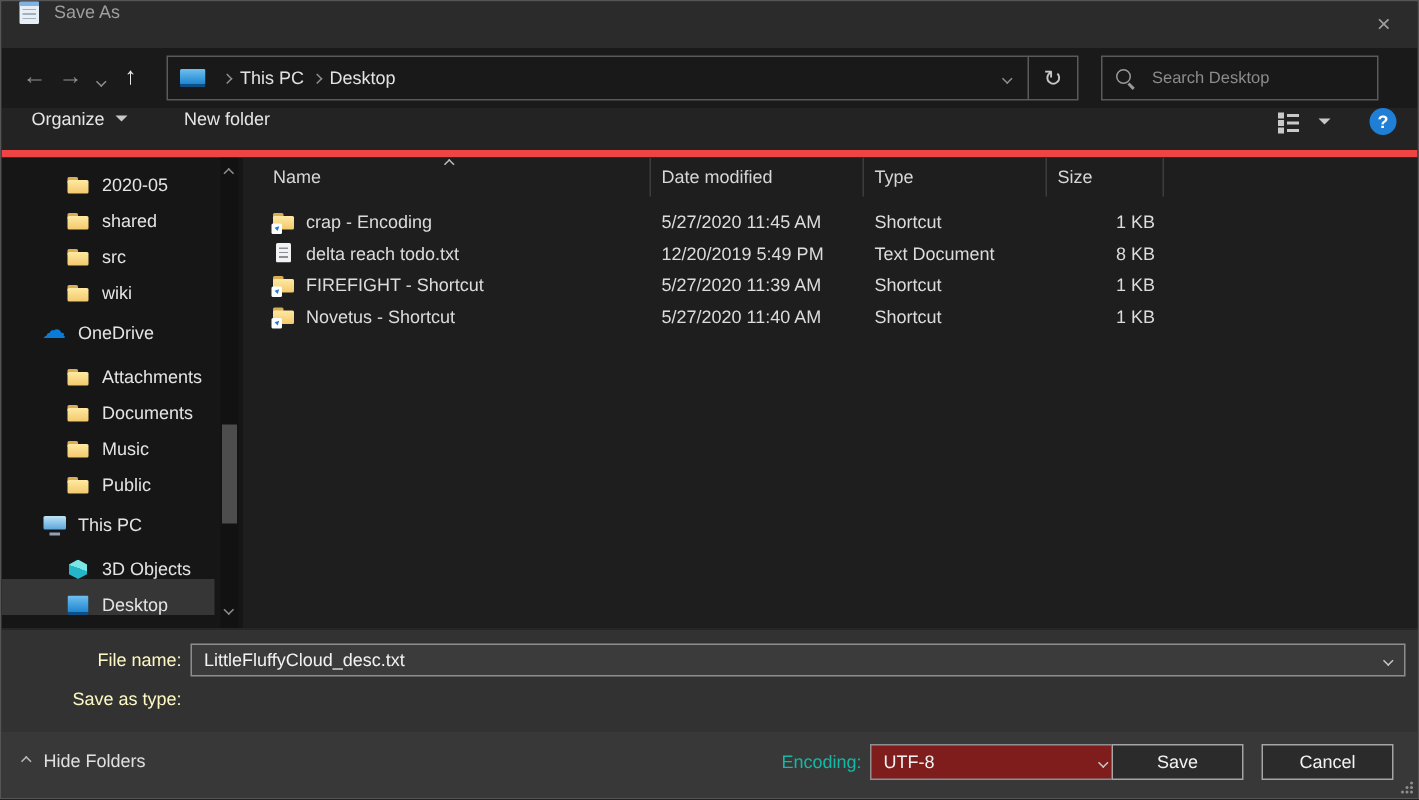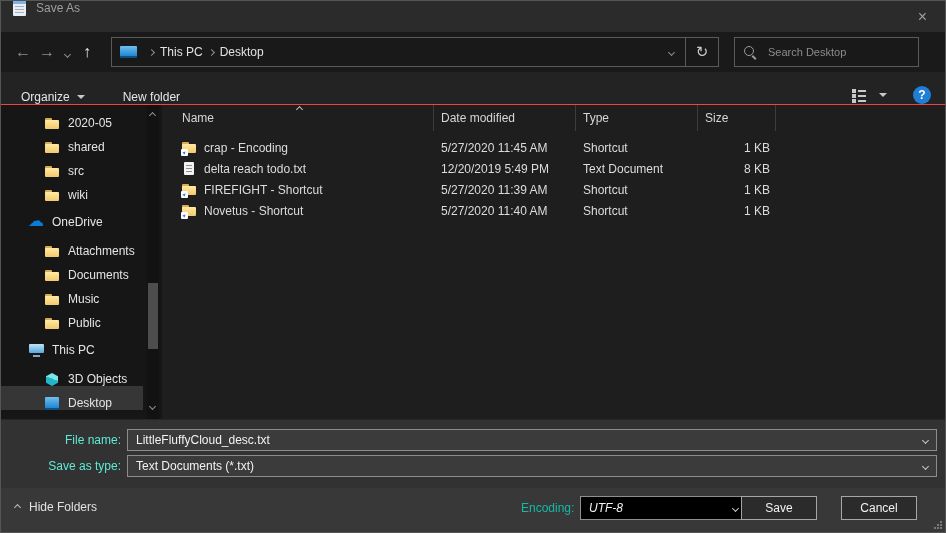--- a/index.html
+++ b/index.html
@@ -31,21 +31,21 @@
   .addr-dropbtn{margin-left:auto;width:28px;height:100%;display:flex;align-items:center;justify-content:center;}
   .refresh-btn{width:33px;height:100%;border-left:1px solid #5a5a5a;display:flex;align-items:center;justify-content:center;color:#c8c8c8;font-size:15px;}
   .searchbox{margin-left:15px;width:185px;height:30px;border:1px solid #5a5a5a;background:#191919;display:flex;align-items:center;padding:0 8px;flex:0 0 auto;}
   .search-ico{position:relative;width:15px;height:15px;flex:0 0 auto;}
   .search-ico::before{content:'';position:absolute;left:1px;top:1px;width:8px;height:8px;border:1.4px solid #9a9a9a;border-radius:50%;}
   .search-ico::after{content:'';position:absolute;left:10px;top:10px;width:5px;height:1.6px;background:#9a9a9a;transform:rotate(45deg);transform-origin:0 0;}
   .search-input{flex:1;margin-left:8px;background:transparent;border:0;outline:0;color:#d8d8d8;font-size:11px;}
   .search-input::placeholder{color:#8c8c8c;}
 
   
-  .toolbar{position:absolute;left:0;top:71px;right:0;height:33px;background:#232323;border-bottom:1px solid #ef4444;display:flex;align-items:flex-end;padding:0 14px 0 20px;}
+  .toolbar{position:absolute;left:0;top:71px;right:0;height:33px;background:#232323;border-bottom:5px solid #ef4444;display:flex;align-items:flex-start;padding:0 14px 0 20px;}
   .tool-item{display:flex;align-items:center;gap:7px;color:#e6e6e6;}
   .tri-down{width:0;height:0;border-left:4px solid transparent;border-right:4px solid transparent;border-top:4px solid #c9c9c9;}
   .newfolder{margin-left:38px;}
   .toolbar-right{margin-left:auto;display:flex;align-items:center;gap:12px;}
   .views-ico{width:15px;height:15px;background-image:
     linear-gradient(#c9c9c9,#c9c9c9),linear-gradient(#c9c9c9,#c9c9c9),linear-gradient(#c9c9c9,#c9c9c9),
     linear-gradient(#c9c9c9,#c9c9c9),linear-gradient(#c9c9c9,#c9c9c9),linear-gradient(#c9c9c9,#c9c9c9);
     background-repeat:no-repeat;
     background-size:4px 4px,4px 4px,4px 4px,8px 2px,8px 2px,8px 2px;
     background-position:0 1px,0 6px,0 11px,6px 2px,6px 7px,6px 12px;}
@@ -103,31 +103,31 @@
   .fl-row{display:grid;grid-template-columns:272px 142px 122px 78px 1fr;height:21px;align-items:center;color:#dcdcdc;}
   .fl-name{display:flex;align-items:center;padding-left:20px;gap:7px;white-space:nowrap;}
   .fl-date,.fl-type{padding-left:7px;white-space:nowrap;}
   .fl-size{text-align:right;padding-right:6px;white-space:nowrap;}
 
   
   .formarea{position:absolute;left:0;top:418px;right:0;height:69px;background:#323232;border-top:1px solid #262626;}
   .form-row{position:absolute;left:0;right:8px;height:22px;display:flex;align-items:center;}
   .form-row.r1{top:9px;}
   .form-row.r2{top:35px;}
-  .form-label{width:120px;text-align:right;color:#5eead4;flex:0 0 auto;}
+  .form-label{width:120px;text-align:right;color:#fef9c3;flex:0 0 auto;}
   .combo{margin-left:6px;flex:1;height:22px;background:#3b3b3b;border:1px solid #8c8c8c;display:flex;align-items:center;padding:0 8px;color:#f2f2f2;}
   .combo .chev{margin-left:auto;border-color:#c8c8c8;}
 
   
   .footer{position:absolute;left:0;top:487px;right:0;bottom:0;background:#383838;}
   .hide-folders{position:absolute;left:14px;top:12px;display:flex;align-items:center;gap:9px;color:#e0e0e0;}
   .enc-label{position:absolute;left:520px;top:13px;color:#14b8a6;}
-  .enc-select{position:absolute;left:579px;top:8px;width:167px;height:24px;background:#000000;border:1px solid #8f8f8f;display:flex;align-items:center;padding:0 8px;color:#f2f2f2;font-style:italic;}
+  .enc-select{position:absolute;left:579px;top:8px;width:167px;height:24px;background:#7f1d1d;border:1px solid #8f8f8f;display:flex;align-items:center;padding:0 8px;color:#f2f2f2;}
   .enc-select .chev{margin-left:auto;border-color:#c8c8c8;}
-  .btn{position:absolute;top:8px;height:24px;width:76px;background:#2b2b2b;border:1px solid #a6a6a6;color:#f2f2f2;display:flex;align-items:center;justify-content:center;}
+  .btn{position:absolute;top:8px;height:24px;width:88px;background:#2b2b2b;border:1px solid #a6a6a6;color:#f2f2f2;display:flex;align-items:center;justify-content:center;}
   .btn.save{left:740px;}
   .btn.cancel{left:840px;}
   .grip{position:absolute;right:2px;bottom:2px;}
 </style>
 </head>
 <body>
 
 <div class="window">
 
   <div class="titlebar">
@@ -324,24 +324,20 @@
   <div class="formarea">
     <div class="form-row r1">
       <span class="form-label">File name:</span>
       <div class="combo">
         <span>LittleFluffyCloud_desc.txt</span>
         <i class="chev sm down"></i>
       </div>
     </div>
     <div class="form-row r2">
       <span class="form-label">Save as type:</span>
-      <div class="combo">
-        <span>Text Documents (*.txt)</span>
-        <i class="chev sm down"></i>
-      </div>
     </div>
   </div>
 
   <div class="footer">
     <span class="hide-folders">
       <i class="chev sm up"></i>
       <span>Hide Folders</span>
     </span>
     <span class="enc-label">Encoding:</span>
     <div class="enc-select">

